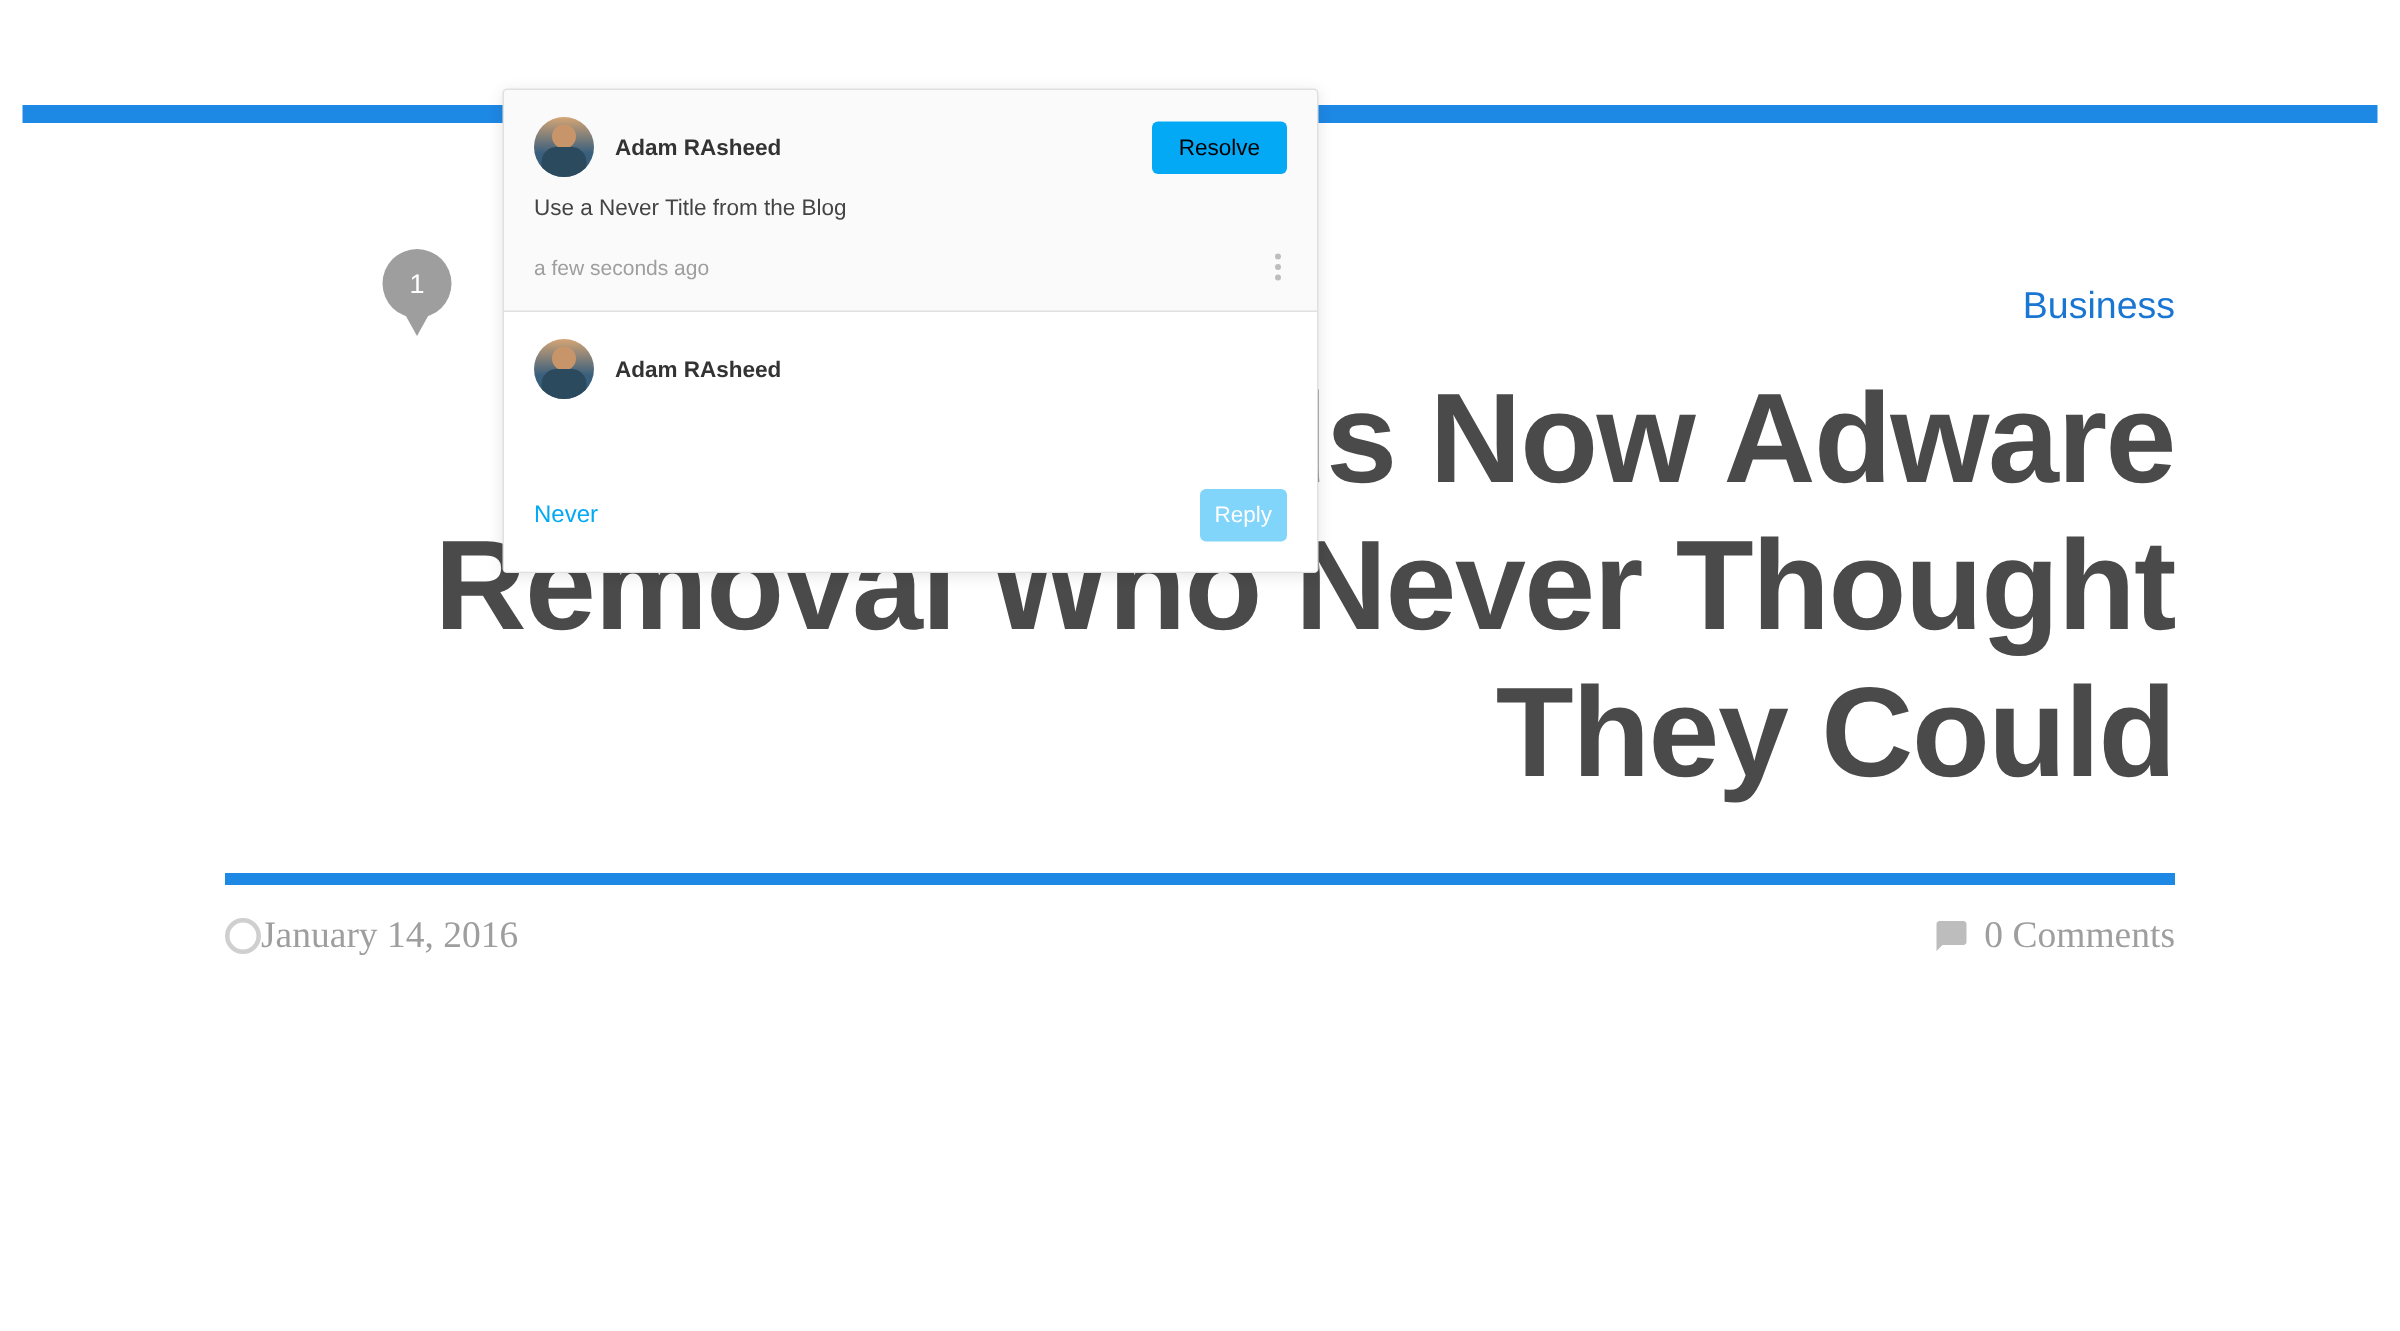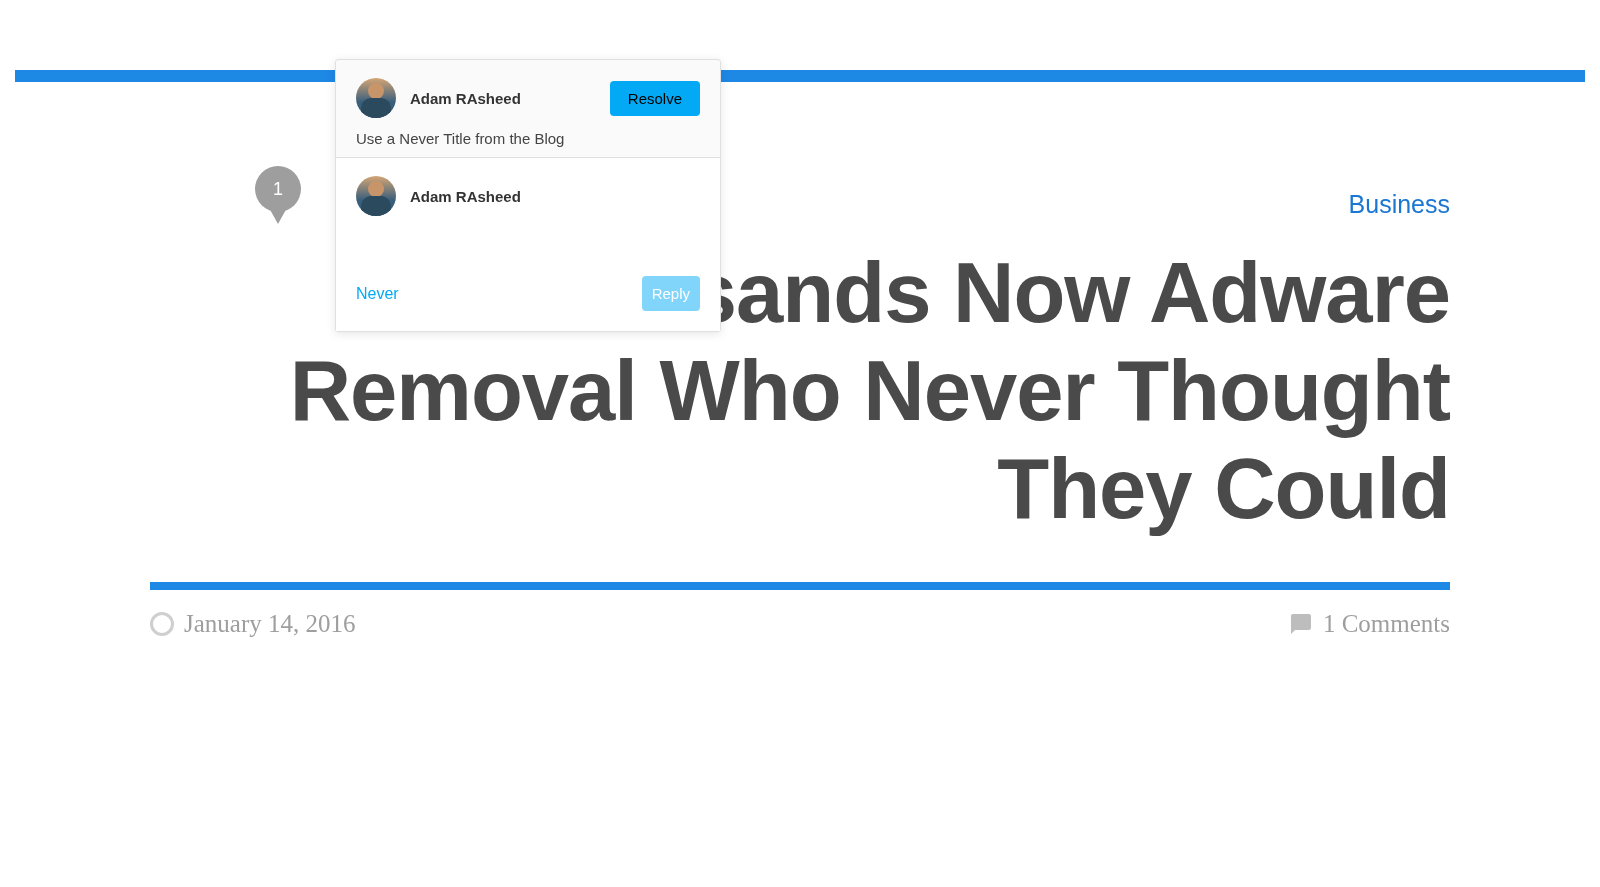--- a/index.html
+++ b/index.html
@@ -56,21 +56,20 @@
       justify-content: space-between;
       align-items: center;
       margin-top: 20px;
       color: #9e9e9e;
       font-size: 25px;
       font-family: Georgia, serif;
     }
     .meta-left {
       display: flex;
       align-items: center;
-      gap: 10px;
     }
     .meta-right {
       display: flex;
       align-items: center;
       gap: 10px;
     }
     .clock-icon {
       width: 24px;
       height: 24px;
       border: 3px solid #cfcfcf;
@@ -112,21 +111,21 @@
       width: 0;
       height: 0;
       border-left: 10px solid transparent;
       border-right: 10px solid transparent;
       border-top: 18px solid #9e9e9e;
     }
     .comment-popover {
       position: absolute;
       top: 59px;
       left: 335px;
-      width: 386px;
+      width: 544px;
       background: #fafafa;
       border: 1px solid #e0e0e0;
       border-radius: 3px;
       box-shadow: 0 2px 10px rgba(0,0,0,0.1);
       z-index: 10;
     }
     .comment-header {
       display: flex;
       align-items: center;
       padding: 18px 20px 12px 20px;
@@ -254,37 +253,45 @@
     <div class="meta-left">
       <span class="clock-icon"></span>
       <span>January 14, 2016</span>
     </div>
     <div class="meta-right">
       <span class="comment-bubble">
         <svg viewBox="0 0 24 24" fill="#bdbdbd">
             <path d="M20 2H4c-1.1 0-2 .9-2 2v18l4-4h14c1.1 0 2-.9 2-2V4c0-1.1-.9-2-2-2z"></path>
           </svg>
       </span>
-      <span>1 Comments</span>
+      <span>0 Comments</span>
     </div>
   </div>
 </div>
 
 <div class="pin-marker">
   <div class="pin-circle">1</div>
   <div class="pin-tail"></div>
 </div>
 
 <div class="comment-popover">
   <div class="comment-header">
     <div class="avatar"></div>
     <div class="comment-author">Adam RAsheed</div>
     <button class="resolve-btn">Resolve</button>
   </div>
   <div class="comment-body">Use a Never Title from the Blog</div>
+  <div class="comment-footer">
+    <span>a few seconds ago</span>
+    <div class="kebab-menu">
+      <div class="kebab-dot"></div>
+      <div class="kebab-dot"></div>
+      <div class="kebab-dot"></div>
+    </div>
+  </div>
   <div class="divider"></div>
   <div class="reply-section">
     <div class="reply-header">
       <div class="avatar"></div>
       <div class="comment-author">Adam RAsheed</div>
     </div>
     <div class="reply-actions">
       <button class="cancel-btn">Never</button>
       <button class="reply-btn">Reply</button>
     </div>

